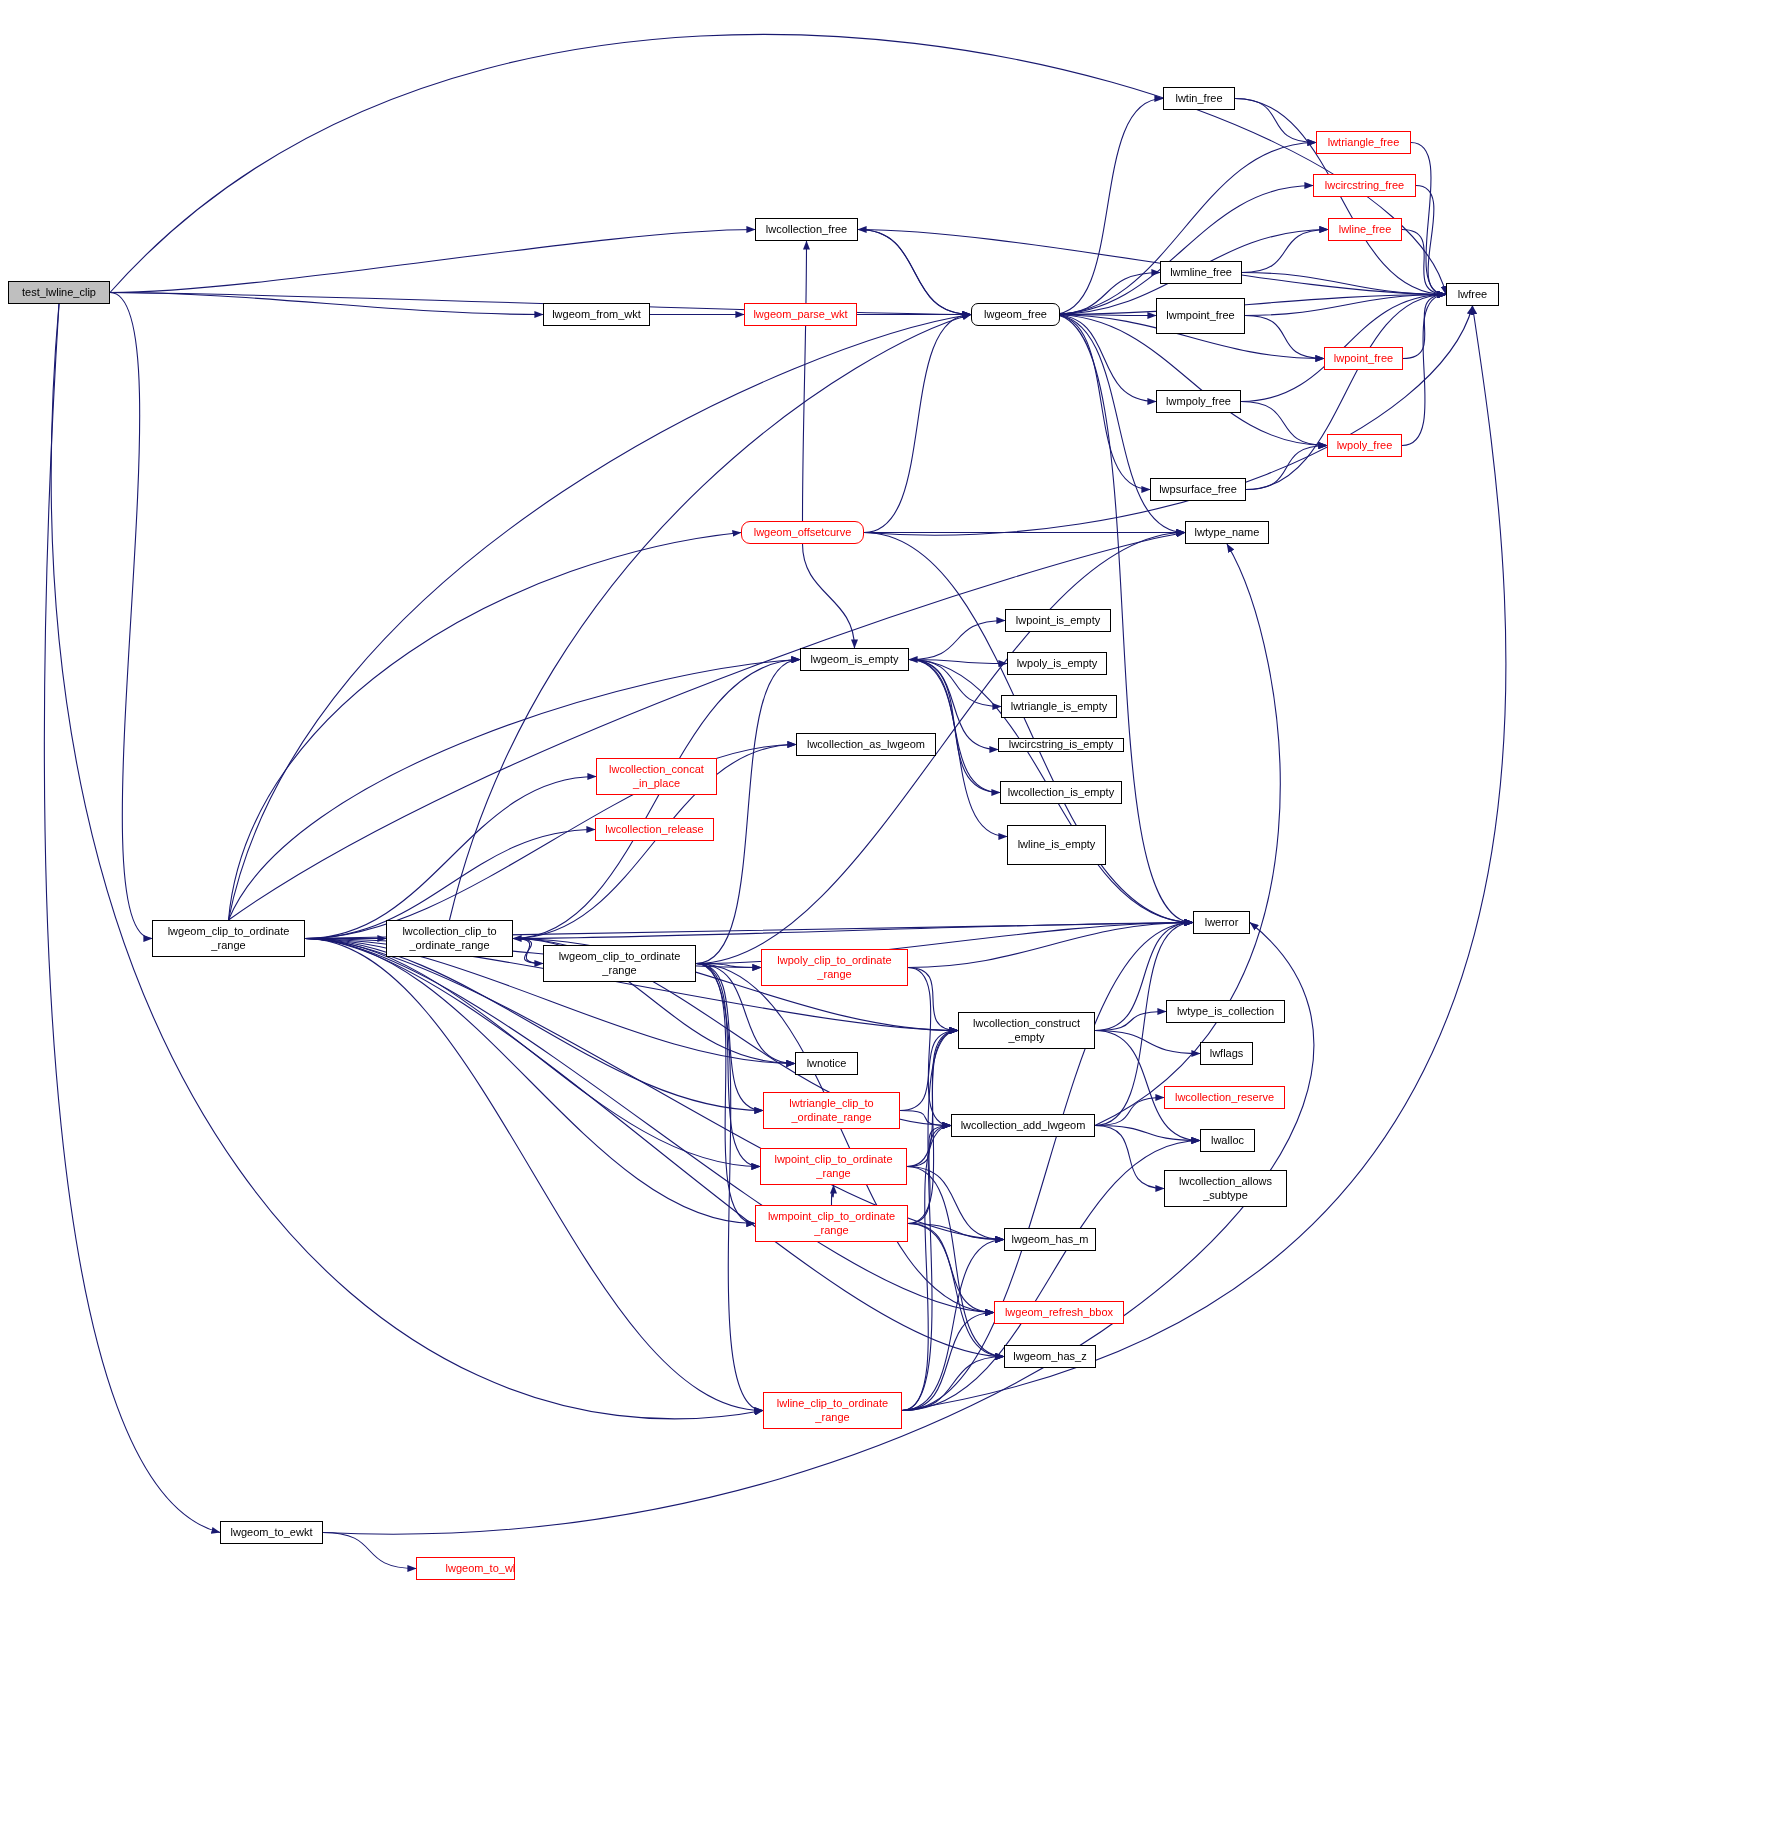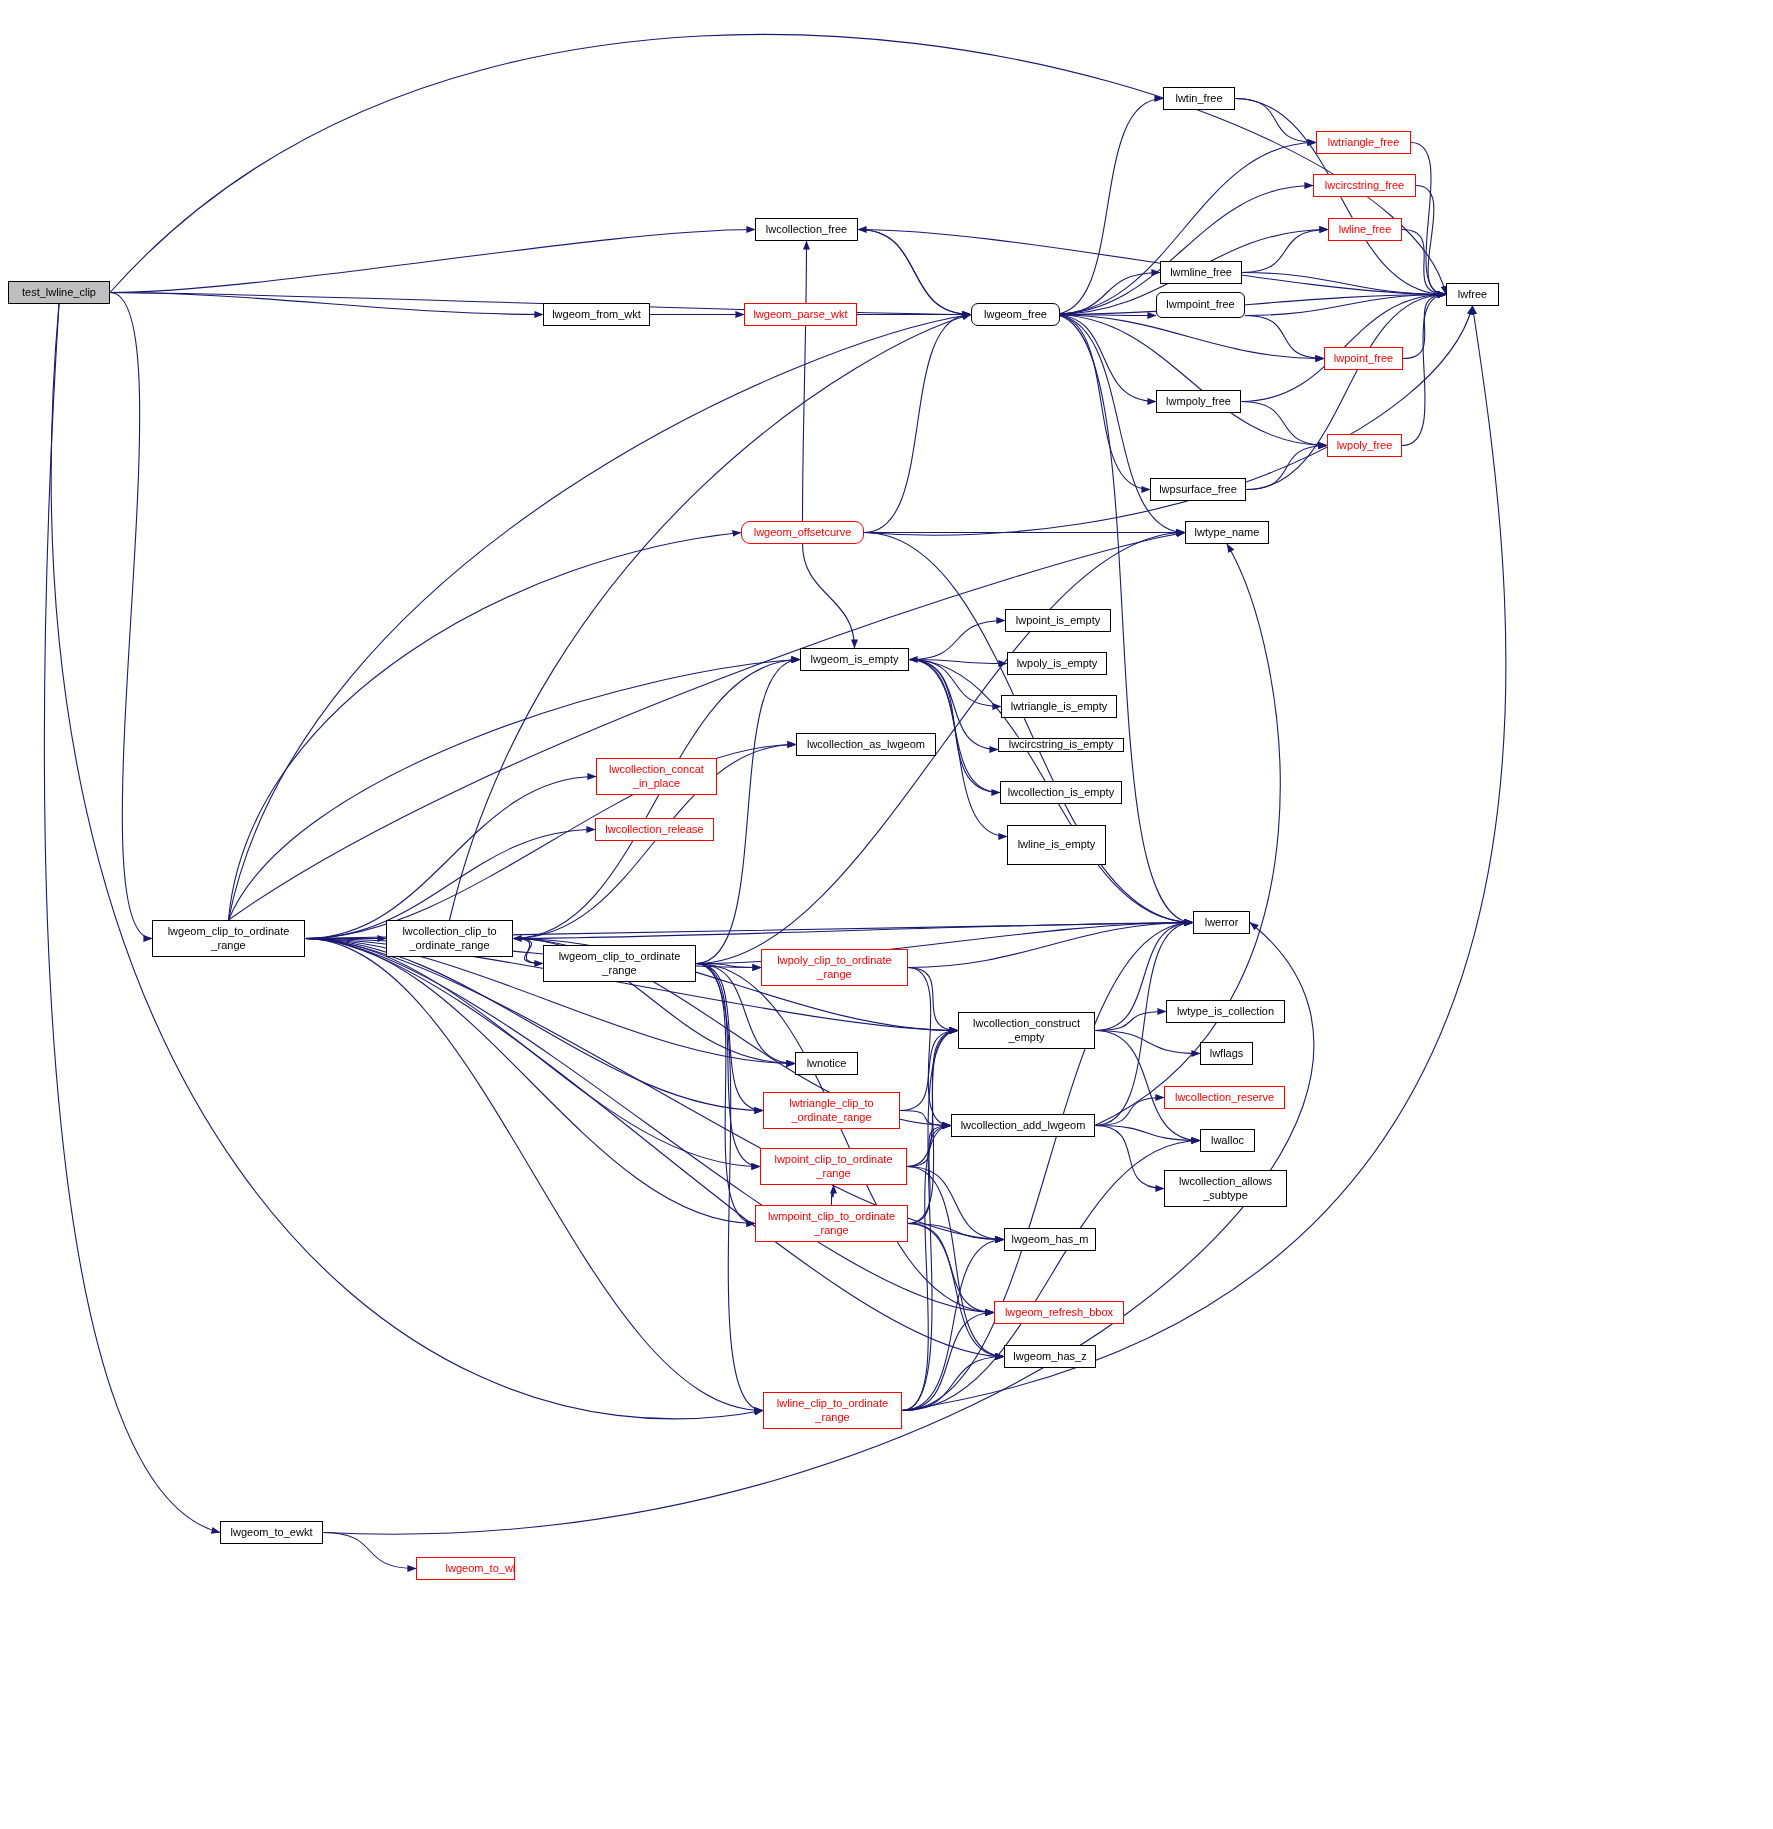--- a/index.html
+++ b/index.html
@@ -168,21 +168,21 @@
     <div class="node normal" style="left: 755px; top: 218px; width: 103px; height: 23px;">lwcollection_free</div>
     <div class="node normal" style="left: 1163px; top: 87px; width: 72px; height: 23px;">lwtin_free</div>
     <div class="node truncated" style="left: 1316px; top: 131px; width: 95px; height: 23px;">lwtriangle_free</div>
     <div class="node truncated" style="left: 1313px; top: 174px; width: 103px; height: 23px;">lwcircstring_free</div>
     <div class="node truncated" style="left: 1328px; top: 218px; width: 74px; height: 23px;">lwline_free</div>
     <div class="node normal" style="left: 1160px; top: 261px; width: 82px; height: 23px;">lwmline_free</div>
     <div class="node normal" style="left: 1446px; top: 283px; width: 53px; height: 23px;">lwfree</div>
     <div class="node normal" style="left: 543px; top: 303px; width: 107px; height: 23px;">lwgeom_from_wkt</div>
     <div class="node truncated" style="left: 744px; top: 303px; width: 113px; height: 23px;">lwgeom_parse_wkt</div>
     <div class="node normal" style="left: 971px; top: 303px; width: 89px; height: 23px; border-radius: 7px;">lwgeom_free</div>
-    <div class="node normal" style="left: 1156px; top: 292px; width: 89px; height: 26px; border-radius: 6px;">lwmpoint_free</div>
+    <div class="node normal" style="left: 1156px; top: 298px; width: 89px; height: 36px;">lwmpoint_free</div>
     <div class="node truncated" style="left: 1324px; top: 347px; width: 79px; height: 23px;">lwpoint_free</div>
     <div class="node normal" style="left: 1156px; top: 390px; width: 85px; height: 23px;">lwmpoly_free</div>
     <div class="node truncated" style="left: 1327px; top: 434px; width: 75px; height: 23px;">lwpoly_free</div>
     <div class="node normal" style="left: 1150px; top: 478px; width: 96px; height: 23px;">lwpsurface_free</div>
     <div class="node normal" style="left: 1185px; top: 521px; width: 84px; height: 23px;">lwtype_name</div>
     <div class="node truncated" style="left: 741px; top: 521px; width: 123px; height: 23px; border-radius: 9px;">lwgeom_offsetcurve</div>
     <div class="node normal" style="left: 1005px; top: 609px; width: 106px; height: 23px;">lwpoint_is_empty</div>
     <div class="node normal" style="left: 800px; top: 648px; width: 109px; height: 23px;">lwgeom_is_empty</div>
     <div class="node normal" style="left: 1007px; top: 652px; width: 100px; height: 23px;">lwpoly_is_empty</div>
     <div class="node normal" style="left: 1001px; top: 695px; width: 116px; height: 23px;">lwtriangle_is_empty</div>

